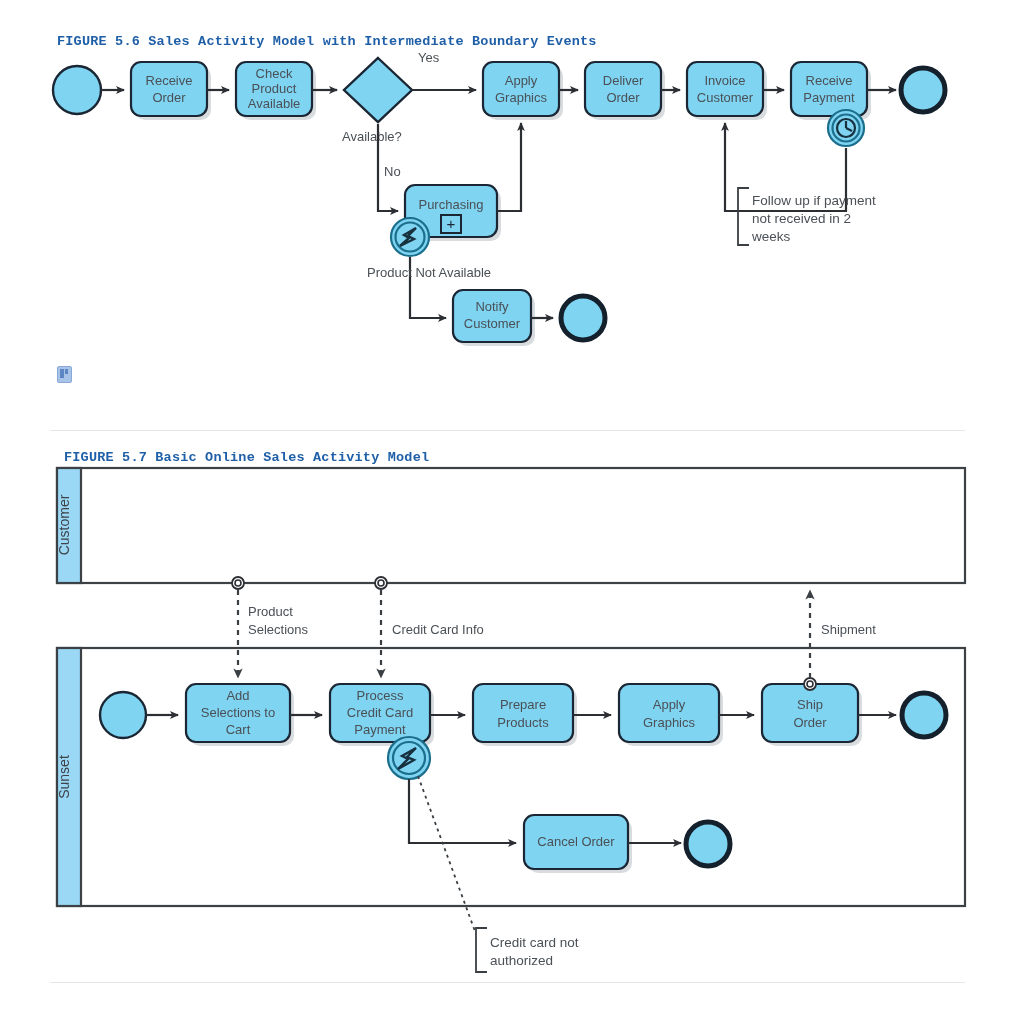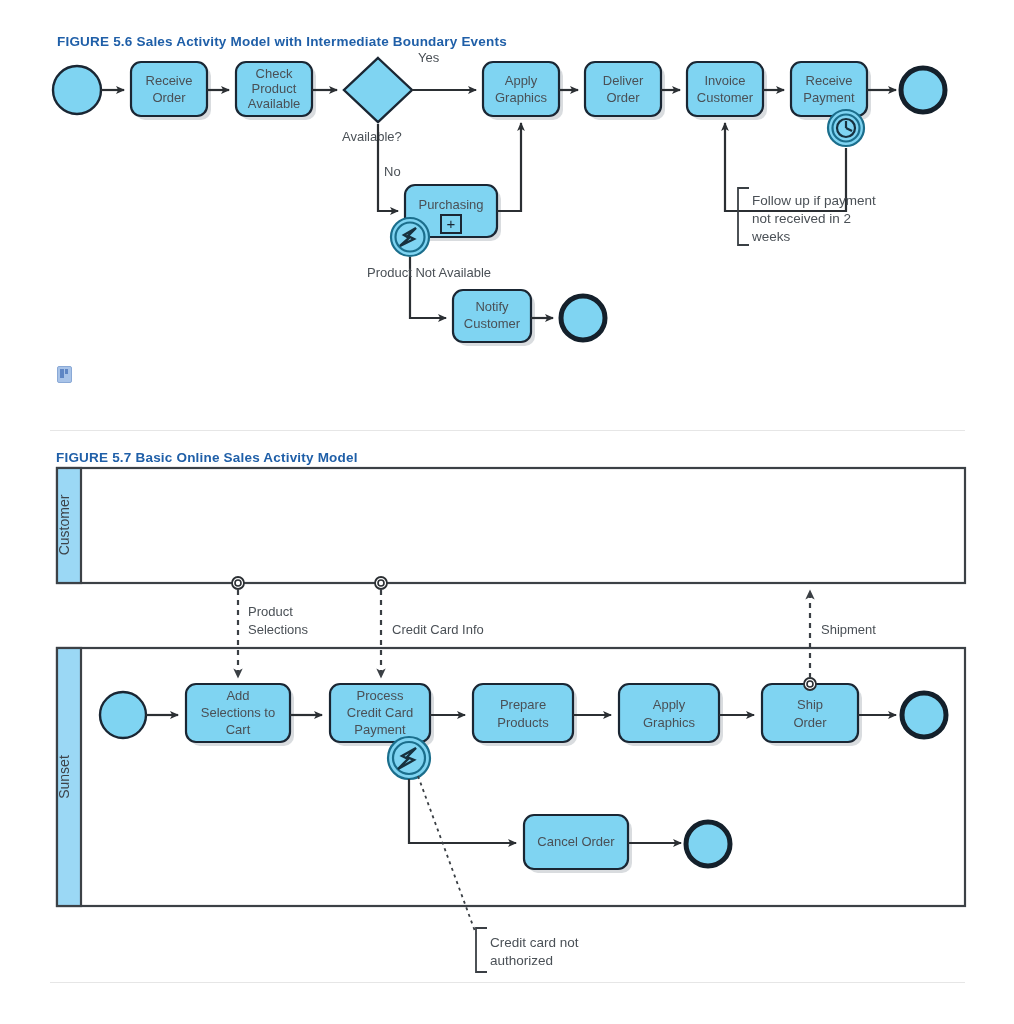--- a/index.html
+++ b/index.html
@@ -14,29 +14,29 @@
     font-family: "Liberation Sans", sans-serif;
     overflow: hidden;
   }
   .page {
     position: absolute;
     inset: 0;
     background: #ffffff;
   }
   .fig-title {
     position: absolute;
-    font-family: Liberation Sans, sans-serif;
+    font-family: Liberation Mono, monospace;
     font-weight: bold;
     font-size: 13.5px;
     color: #1F5FA8;
     letter-spacing: 0.2px;
     white-space: nowrap;
   }
   #fig56-title { left: 57px; top: 34px; }
-  #fig57-title { left: 56px; top: 450px; }
+  #fig57-title { left: 64px; top: 450px; }
 
   svg.canvas {
     position: absolute;
     left: 0;
     top: 0;
     width: 1014px;
     height: 1024px;
     overflow: visible;
   }
   .sep {

